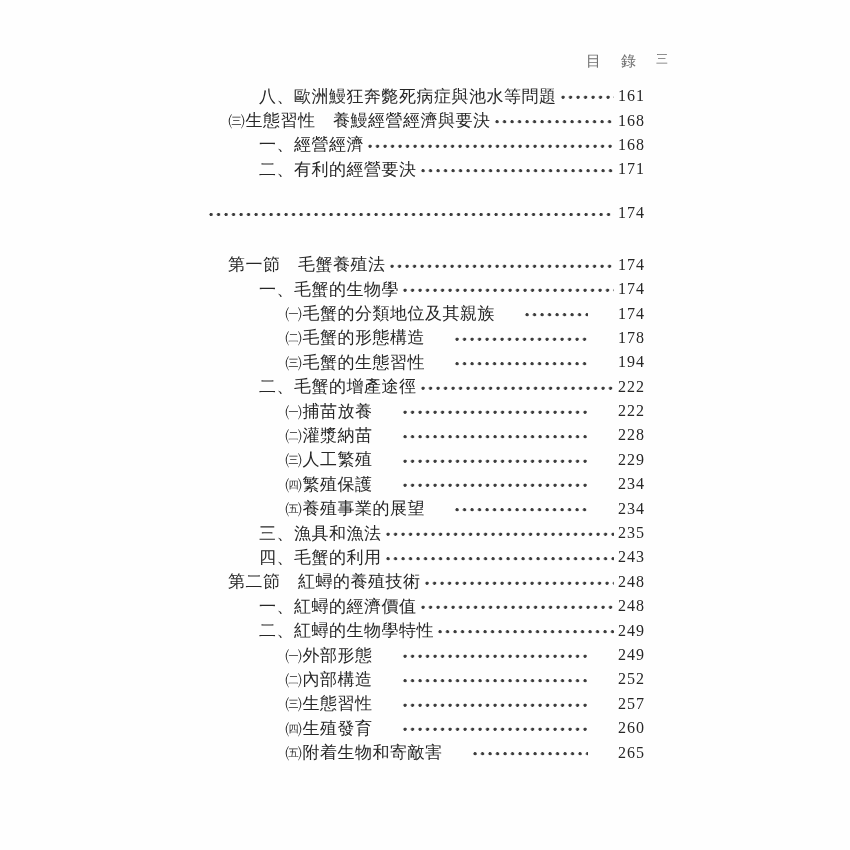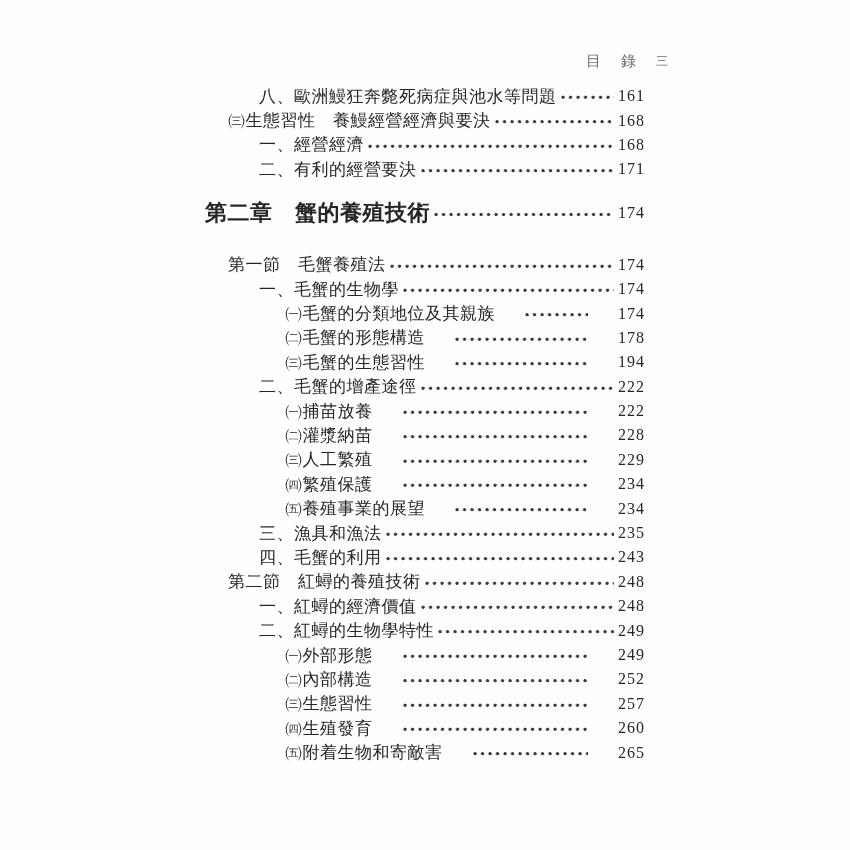--- a/index.html
+++ b/index.html
@@ -15,21 +15,21 @@
     overflow: hidden;
     font-family: "Liberation Serif", "DejaVu Serif", serif;
     color: #262626;
   }
   
   .header {
     position: absolute;
     top: 52px;
     left: 586px;
     display: flex;
-    align-items: flex-end;
+    align-items: flex-start;
     color: #6f6f6f;
   }
   .htitle {
     font-size: 15px;
     letter-spacing: 20px;
     white-space: nowrap;
   }
   .hpage {
     font-size: 12px;
     margin-left: 0px;
@@ -113,21 +113,20 @@
     <span class="label">一、經營經濟</span>
     <span class="leader"></span>
     <span class="pnum">168</span>
   </div>
       <div class="toc-row level-item">
     <span class="label">二、有利的經營要決</span>
     <span class="leader"></span>
     <span class="pnum">171</span>
   </div>
       <div class="toc-row level-chapter">
-    <span class="label">第二章　蟹的養殖技術</span>
     <span class="leader"></span>
     <span class="pnum">174</span>
   </div>
       <div class="toc-row level-section">
     <span class="label">第一節　毛蟹養殖法</span>
     <span class="leader"></span>
     <span class="pnum">174</span>
   </div>
       <div class="toc-row level-item">
     <span class="label">一、毛蟹的生物學</span>

